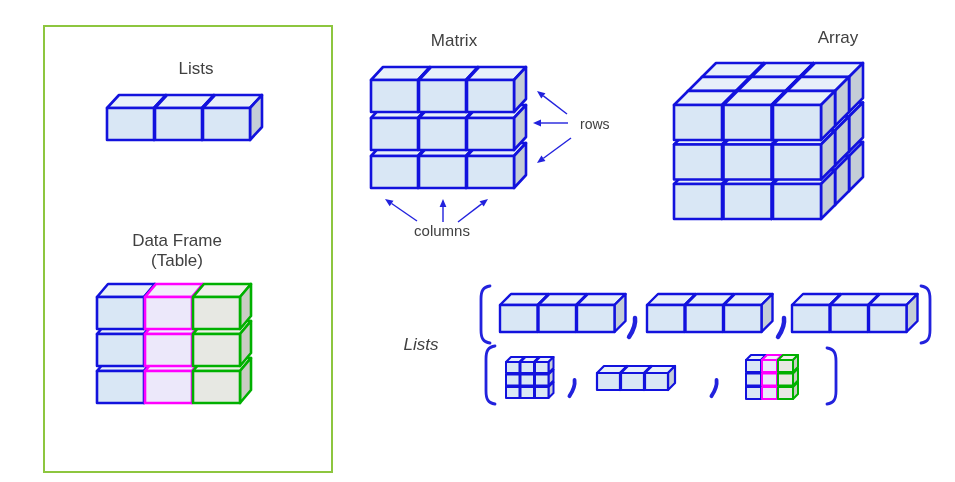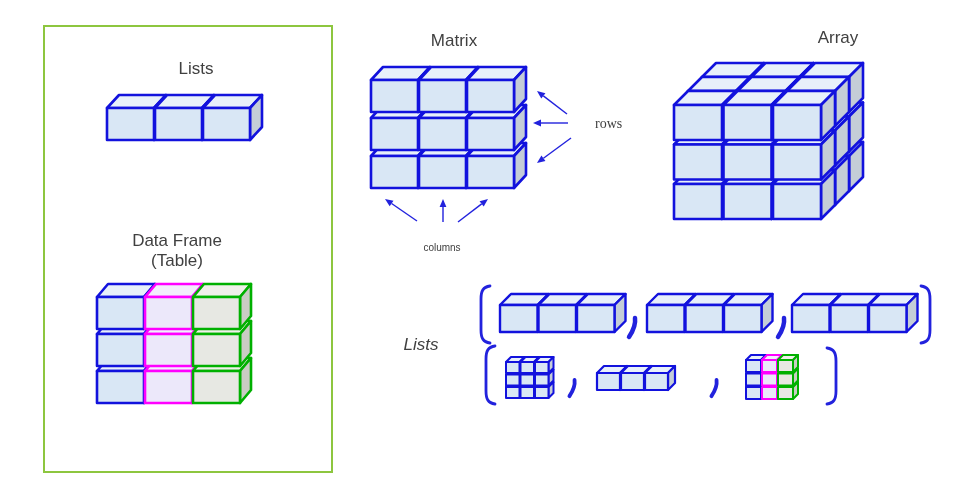--- a/index.html
+++ b/index.html
@@ -320,17 +320,17 @@
   <div class="lbl title" style="left:177px;top:231px;"><span>Data Frame</span><br>
     <span>(Table)</span>
   </div>
 
   <div class="lbl title" style="left:454px;top:31px;">Matrix</div>
 
   <div class="lbl title" style="left:794px;top:28px;margin-left:44px;">Array</div>
 
   <div class="lbl title" style="left:421px;top:335px;font-style:italic;">Lists</div>
 
-  <div class="lbl small" style="left:595px;top:116px;font-family:Liberation Serif, serif;">rows</div>
-
-  <div class="lbl" style="left:442px;top:242px;font-size:10px;">columns</div>
+  <div class="lbl small" style="left:580px;top:116px;">rows</div>
+
+  <div class="lbl" style="left:442px;top:222px;font-size:15px;">columns</div>
 
 </div>
 
 </body></html>

